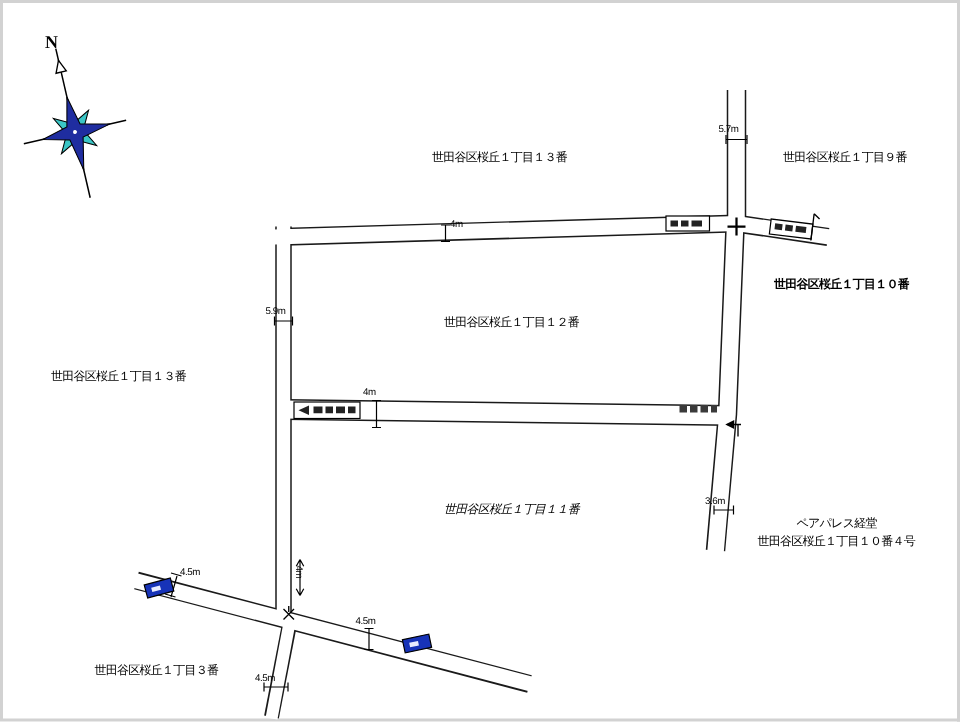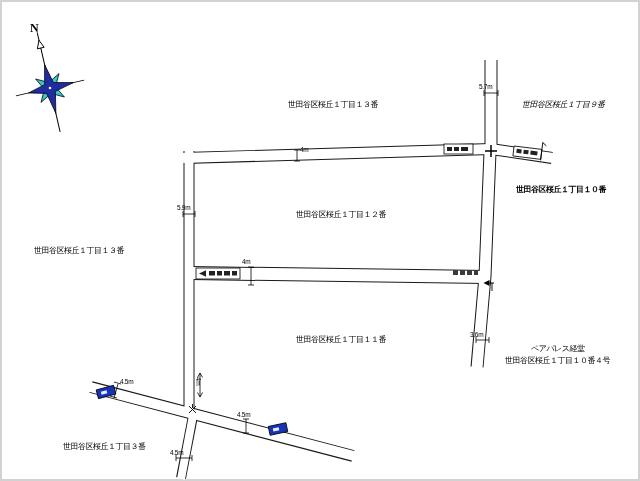--- a/index.html
+++ b/index.html
@@ -118,25 +118,25 @@
         <polygon points="0,-49 3.5,-41 -3.5,-41" fill="#fff" stroke="#000" stroke-width="0.9"></polygon>
         <circle cx="0" cy="0" r="1.3" fill="#fff"></circle>
       </g>
     </g>
   </svg>
 
   <div class="north-label">N</div>
 
   <div class="label-layer" id="label-layer">
       <div class="area-label" style="left: 288px; top: 99px;">世田谷区桜丘１丁目１３番</div>
-      <div class="area-label" style="left: 522px; top: 99px; font-style: italic;">世田谷区桜丘１丁目９番</div>
+      <div class="area-label" style="left: 522px; top: 99px;">世田谷区桜丘１丁目９番</div>
       <div class="area-label" style="left: 516px; top: 184px; font-weight: bold;">世田谷区桜丘１丁目１０番</div>
       <div class="area-label" style="left: 296px; top: 209px;">世田谷区桜丘１丁目１２番</div>
       <div class="area-label" style="left: 34px; top: 245px;">世田谷区桜丘１丁目１３番</div>
-      <div class="area-label" style="left: 296px; top: 334px;">世田谷区桜丘１丁目１１番</div>
+      <div class="area-label" style="left: 296px; top: 334px; font-style: italic;">世田谷区桜丘１丁目１１番</div>
       <div class="area-label" style="left: 531px; top: 343px; font-family: Liberation Mono, monospace;">ペアパレス経堂</div>
       <div class="area-label" style="left: 505px; top: 355px;">世田谷区桜丘１丁目１０番４号</div>
       <div class="area-label" style="left: 63px; top: 441px;">世田谷区桜丘１丁目３番</div>
       <div class="dim-label" style="left: 479px; top: 83px;">5.7m</div>
       <div class="dim-label" style="left: 300px; top: 146px;">4m</div>
       <div class="dim-label" style="left: 177px; top: 204px;">5.9m</div>
       <div class="dim-label" style="left: 242px; top: 258px;">4m</div>
       <div class="dim-label" style="left: 470px; top: 331px;">3.6m</div>
       <div class="dim-label" style="left: 202px; top: 377px; transform: rotate(90deg);">4m</div>
       <div class="dim-label" style="left: 120px; top: 378px;">4.5m</div>

